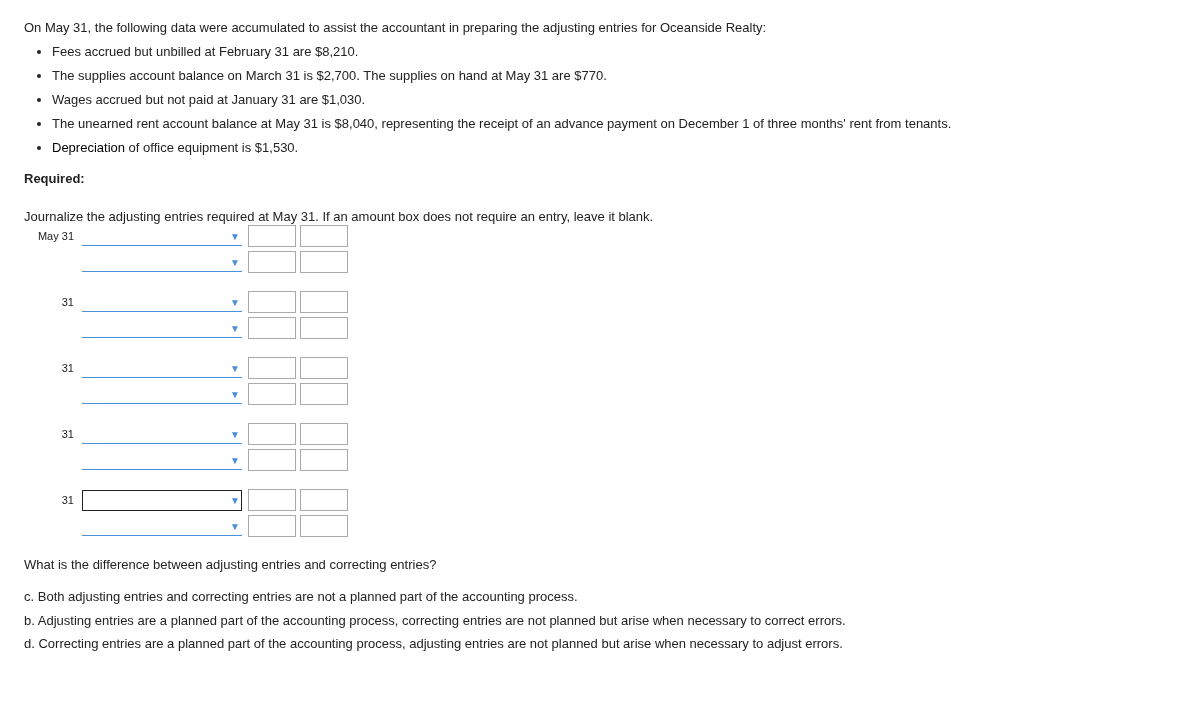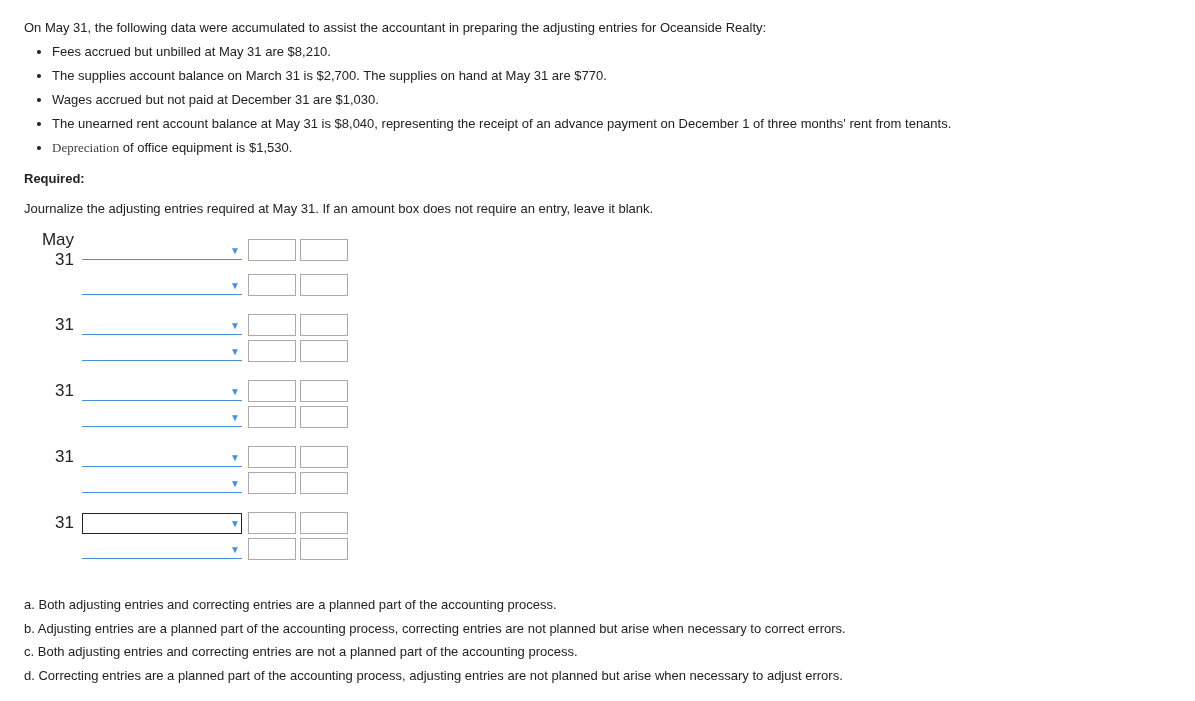--- a/index.html
+++ b/index.html
@@ -19,41 +19,41 @@
     .bullet-list {
       list-style: disc;
       margin-left: 28px;
       margin-bottom: 12px;
       line-height: 1.7;
     }
     .bullet-list li {
       margin-bottom: 2px;
     }
     .highlight-green {
-      color: #404040;
-      font-family: Liberation Serif, serif;
+      color: #000000;
     }
     .required-label {
       font-weight: bold;
+      margin-bottom: 8px;
     }
     .instruction-text {
-      margin-bottom: 14px;
+      margin-bottom: 1px;
     }
     .journal-table {
       margin-left: 10px;
       margin-bottom: 20px;
     }
     .journal-row {
       display: flex;
       align-items: center;
       margin-bottom: 4px;
     }
     .date-cell {
       width: 48px;
-      font-size: 17px;
+      font-size: 11px;
       text-align: right;
       padding-right: 8px;
       flex-shrink: 0;
     }
     .account-select-wrapper {
       position: relative;
       width: 160px;
       margin-right: 6px;
       flex-shrink: 0;
     }
@@ -110,23 +110,23 @@
 </head>
 <body>
 
 
 
 
 <p class="intro-text">On May 31, the following data were accumulated to assist the accountant in preparing the adjusting entries for Oceanside Realty:</p>
 
 
 <ul class="bullet-list">
-  <li>Fees accrued but unbilled at May 31 are $8,210.</li>
+  <li>Fees accrued but unbilled at February 31 are $8,210.</li>
   <li>The supplies account balance on March 31 is $2,700. The supplies on hand at May 31 are $770.</li>
-  <li>Wages accrued but not paid at December 31 are $1,030.</li>
+  <li>Wages accrued but not paid at January 31 are $1,030.</li>
   <li>The unearned rent account balance at May 31 is $8,040, representing the receipt of an advance payment on December 1 of three months' rent from tenants.</li>
   <li>
     <span class="highlight-green">Depreciation</span><span> of office equipment is $1,530.</span>
   </li>
 </ul>
 
 
 <p class="required-label">Required:</p>
 <br>
 
@@ -257,35 +257,32 @@
       </div>
       <input class="amount-input" type="text" value="" style="">
       <input class="amount-input" type="text" value="" style="">
     </div>
   </div>
 
 </div>
 
 
 <div class="bottom-question">
+  <p>What is the difference between adjusting entries and correcting entries?</p>
   <br>
   <div class="answer-options">
     <div class="answer-option">
-      <span>a.</span>
-      <span>Both adjusting entries and correcting entries are a planned part of the accounting process.</span>
+      <span>c.</span>
+      <span>Both adjusting entries and correcting entries are not a planned part of the accounting process.</span>
     </div>
     <div class="answer-option">
       <span>b.</span>
       <span>Adjusting entries are a planned part of the accounting process, correcting entries are not planned but arise when necessary to correct errors.</span>
     </div>
     <div class="answer-option">
-      <span>c.</span>
-      <span>Both adjusting entries and correcting entries are not a planned part of the accounting process.</span>
-    </div>
-    <div class="answer-option">
       <span>d.</span>
       <span>Correcting entries are a planned part of the accounting process, adjusting entries are not planned but arise when necessary to adjust errors.</span>
     </div>
   </div>
   
   
 </div>
 
 
 

